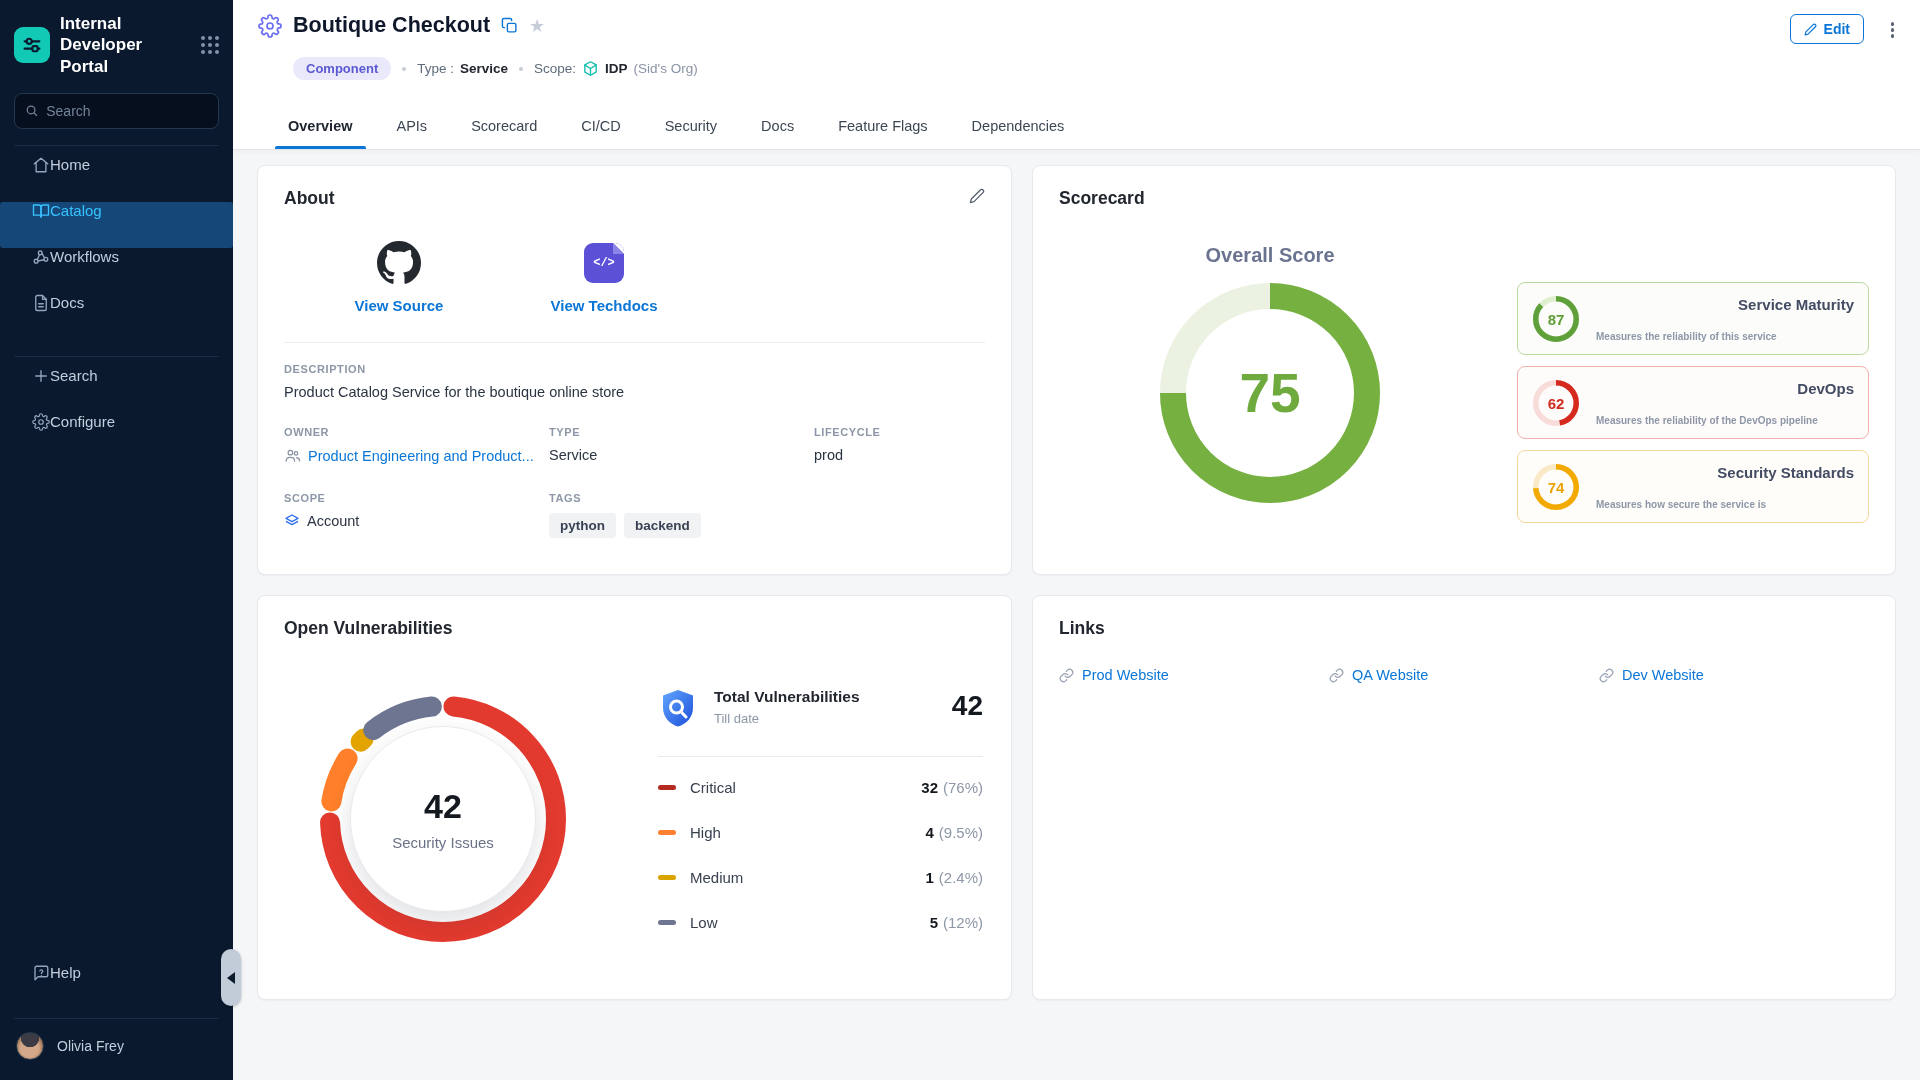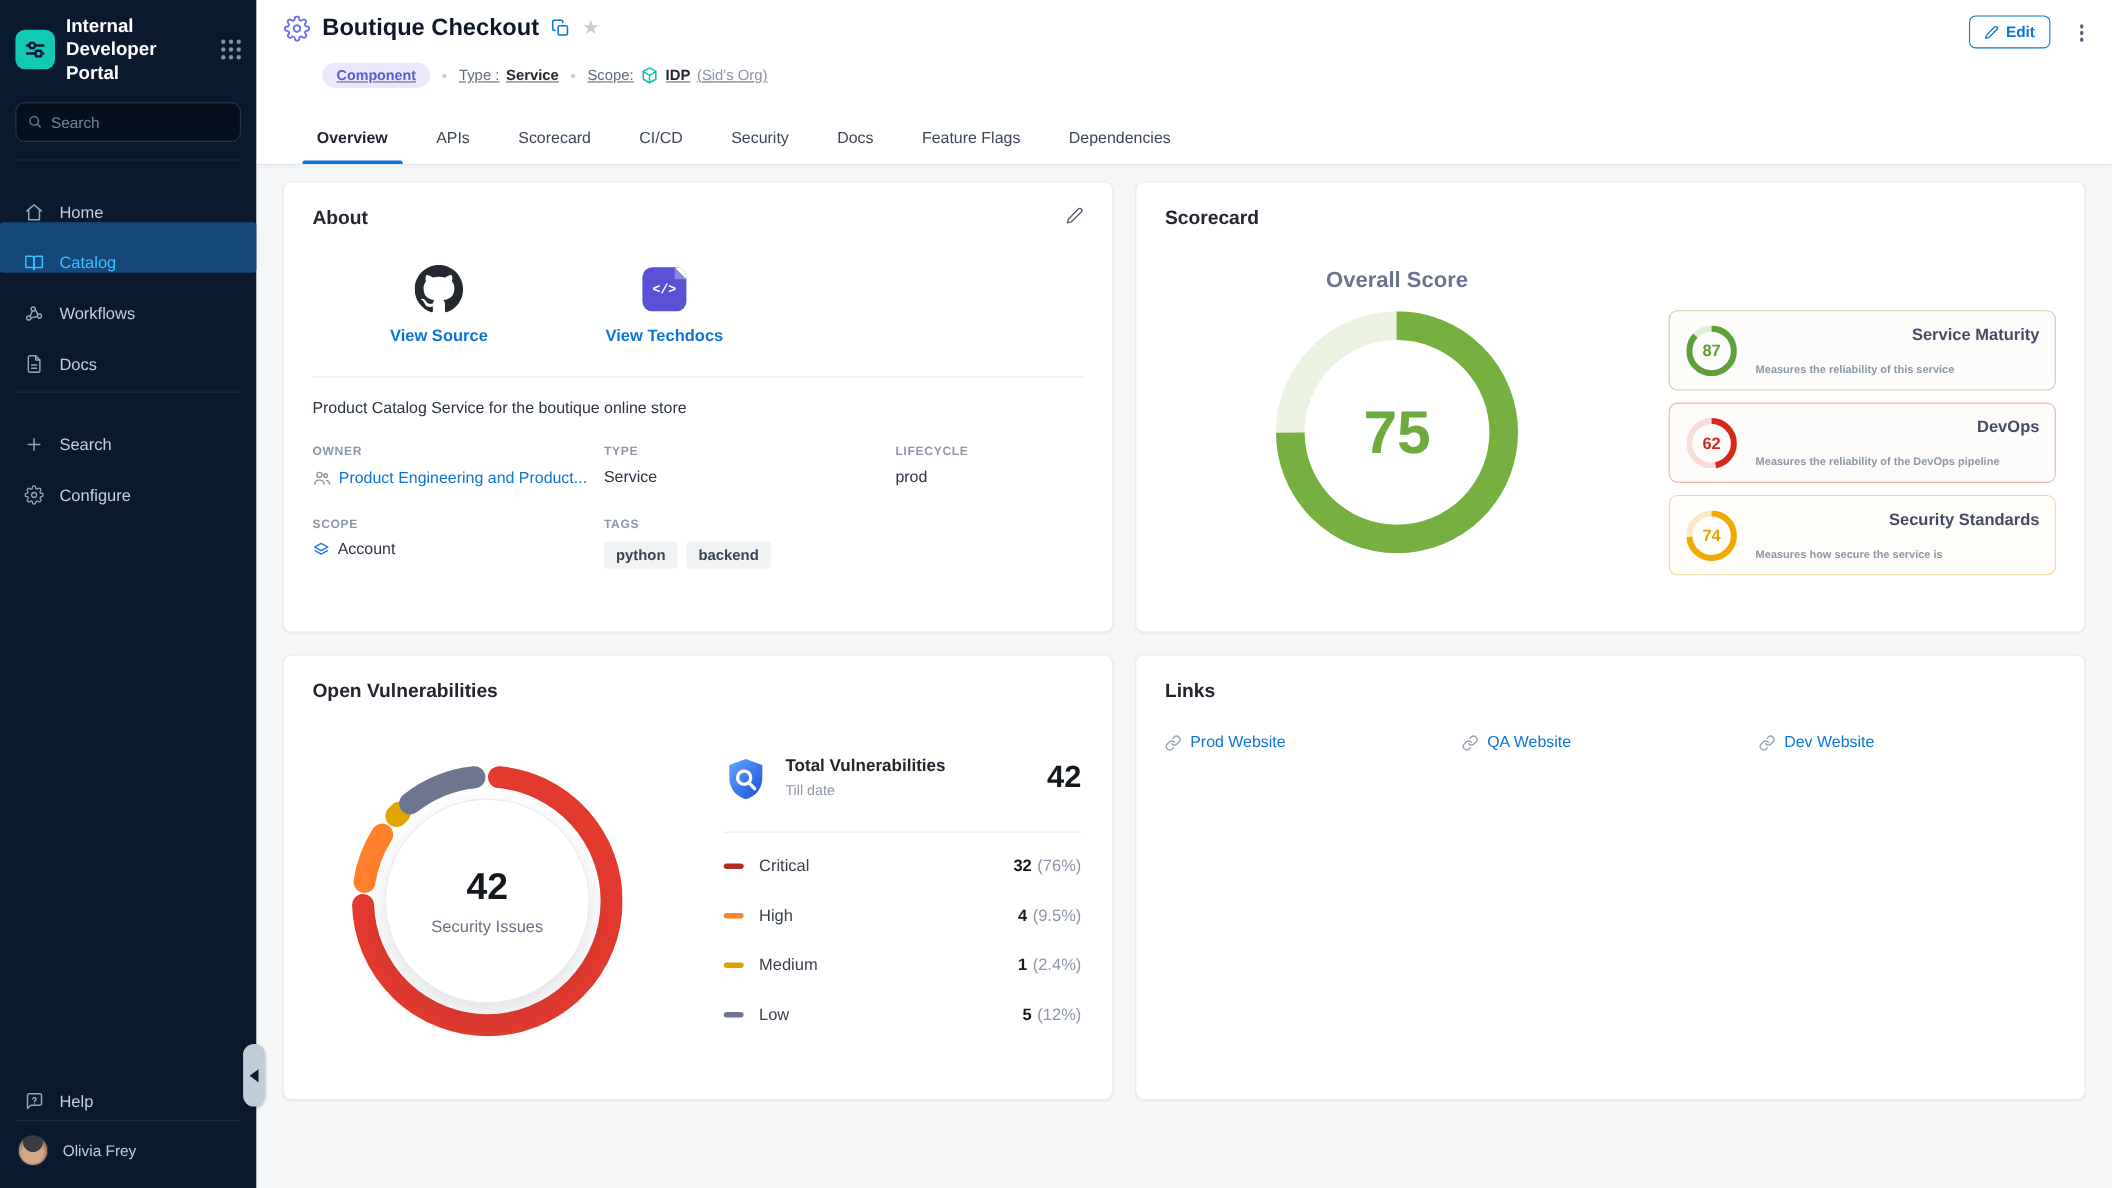--- a/index.html
+++ b/index.html
@@ -11,42 +11,42 @@
   .brand-row { display:flex; align-items:center; gap:10px; padding:13px 14px 0 14px; }
   .logo { width:36px; height:36px; background:#12c9b5; border-radius:9px; display:flex; align-items:center; justify-content:center; flex:0 0 auto; }
   .brand-text { color:#fff; font-size:17px; font-weight:700; line-height:1.25; flex:1; }
   .grid-icon { display:grid; grid-template-columns:repeat(3,4px); gap:3px; cursor:pointer; }
   .grid-icon i { width:4px; height:4px; border-radius:50%; background:#8292a9; }
   .search-box { margin:16px 14px 0 14px; height:36px; background:#060f1d; border:1px solid #24384f; border-radius:8px; display:flex; align-items:center; padding:0 10px; gap:8px; }
   .search-box input { background:transparent; border:none; outline:none; color:#cfd8e3; font-size:14px; width:100%; font-family:inherit; }
   .search-box input::placeholder { color:#72839a; }
   .side-divider { border-top:1px solid #1b2c42; margin:16px 14px 0 14px; }
   .nav { margin-top:10px; }
-  .nav-item { height:46px; display:flex; align-items:flex-end; gap:14px; padding-left:22px; color:#c3cedd; font-size:15px; cursor:pointer; }
+  .nav-item { height:46px; display:flex; align-items:flex-start; padding-left:32px; color:#c3cedd; font-size:15px; cursor:pointer; }
   .nav-item svg { stroke:#93a5bd; }
   .nav-item.active { background:#154878; color:#38c2ff; border-radius:3px; }
   .nav-item.active svg { stroke:#38c2ff; }
   .side-bottom { position:absolute; bottom:0; left:0; width:100%; }
   .user-row { display:flex; align-items:center; gap:13px; padding:13px 16px 20px 16px; color:#c3cedd; font-size:14px; cursor:pointer; }
   .avatar { width:28px; height:28px; border-radius:50%; background:
       radial-gradient(circle at 50% 20%, #3c3a45 0 36%, rgba(0,0,0,0) 38%),
       radial-gradient(circle at 48% 58%, #d3a888 0 45%, #8f6647 75%);
       border:1px solid #24384f; }
   .collapse-tab { position:absolute; left:221px; top:949px; width:20px; height:57px; background:#c2cbd8; border-radius:10px; z-index:3; display:flex; align-items:center; justify-content:center; cursor:pointer; box-shadow:0 1px 3px rgba(0,0,0,.25); }
   .collapse-tab i { width:0; height:0; border-top:6px solid transparent; border-bottom:6px solid transparent; border-right:8px solid #0e1c30; }
 
   
   .header { position:absolute; left:233px; top:0; right:0; height:150px; background:#fff; border-bottom:1px solid #e3e6ea; box-shadow:0 2px 4px rgba(0,0,0,.03); z-index:1; }
   .title-row { position:absolute; top:13px; left:25px; display:flex; align-items:center; gap:11px; }
   .page-title { font-size:21.5px; font-weight:700; color:#0f172a; }
   .star { color:#c7cdd8; font-size:18px; cursor:pointer; }
   .edit-btn { position:absolute; top:14px; right:56px; height:30px; display:flex; align-items:center; gap:7px; padding:0 13px; border:1.5px solid #0b76d6; border-radius:6px; background:#fff; color:#0b76d6; font-size:14px; font-weight:600; cursor:pointer; font-family:inherit; }
   .kebab { position:absolute; top:20px; right:24px; display:flex; flex-direction:column; gap:2.5px; cursor:pointer; padding:2px; }
   .kebab i { width:3.5px; height:3.5px; border-radius:50%; background:#596273; }
-  .meta-row { position:absolute; top:57px; left:60px; display:flex; align-items:center; gap:11px; font-size:13.5px; color:#5f6b7a;text-decoration:underline; }
+  .meta-row { position:absolute; top:57px; left:60px; display:flex; align-items:center; gap:11px; font-size:13.5px; color:#5f6b7a; }
   .chip { background:#e9e9fb; color:#5a58d2; font-weight:600; font-size:13px; padding:4px 13px; border-radius:13px; }
   .meta-dot { width:4px; height:4px; border-radius:50%; background:#c6ccd6; }
   .meta-strong { color:#22262e; font-weight:600; }
   .meta-gray { color:#8a94a6; }
   .meta-pair { display:flex; align-items:center; gap:6px; }
   .tabs { position:absolute; bottom:0; left:42px; display:flex; }
   .tab { position:relative; padding:0 13px; margin-right:18px; height:44px; line-height:42px; font-size:14.5px; color:#3d4754; cursor:pointer; }
   .tab.active { color:#1f2430; font-weight:700; }
   .tab.active::after { content:''; position:absolute; left:0; right:0; bottom:0; height:3px; background:#0b76d6; border-radius:2px 2px 0 0; }
 
@@ -309,20 +309,21 @@
         <div class="ic">
             <div class="techdocs">&lt;/&gt;</div>
           </div>
         <div class="lbl">View Techdocs</div>
       </div>
     </div>
 
     <hr class="about-hr">
 
     <div class="about-desc">
+      <div class="f-label">DESCRIPTION</div>
       <div class="f-value">Product Catalog Service for the boutique online store</div>
     </div>
 
     <div class="about-grid">
       <div>
         <div class="f-label">OWNER</div>
         <div class="owner-link">
           <svg class="icon" width="17" height="17" viewBox="0 0 24 24" fill="none" stroke="#8a94a6" stroke-width="1.8" stroke-linecap="round">
               <circle cx="9" cy="8" r="3.2"></circle>
               <path d="M3 20c0-3.2 2.7-5.2 6-5.2s6 2 6 5.2"></path>

